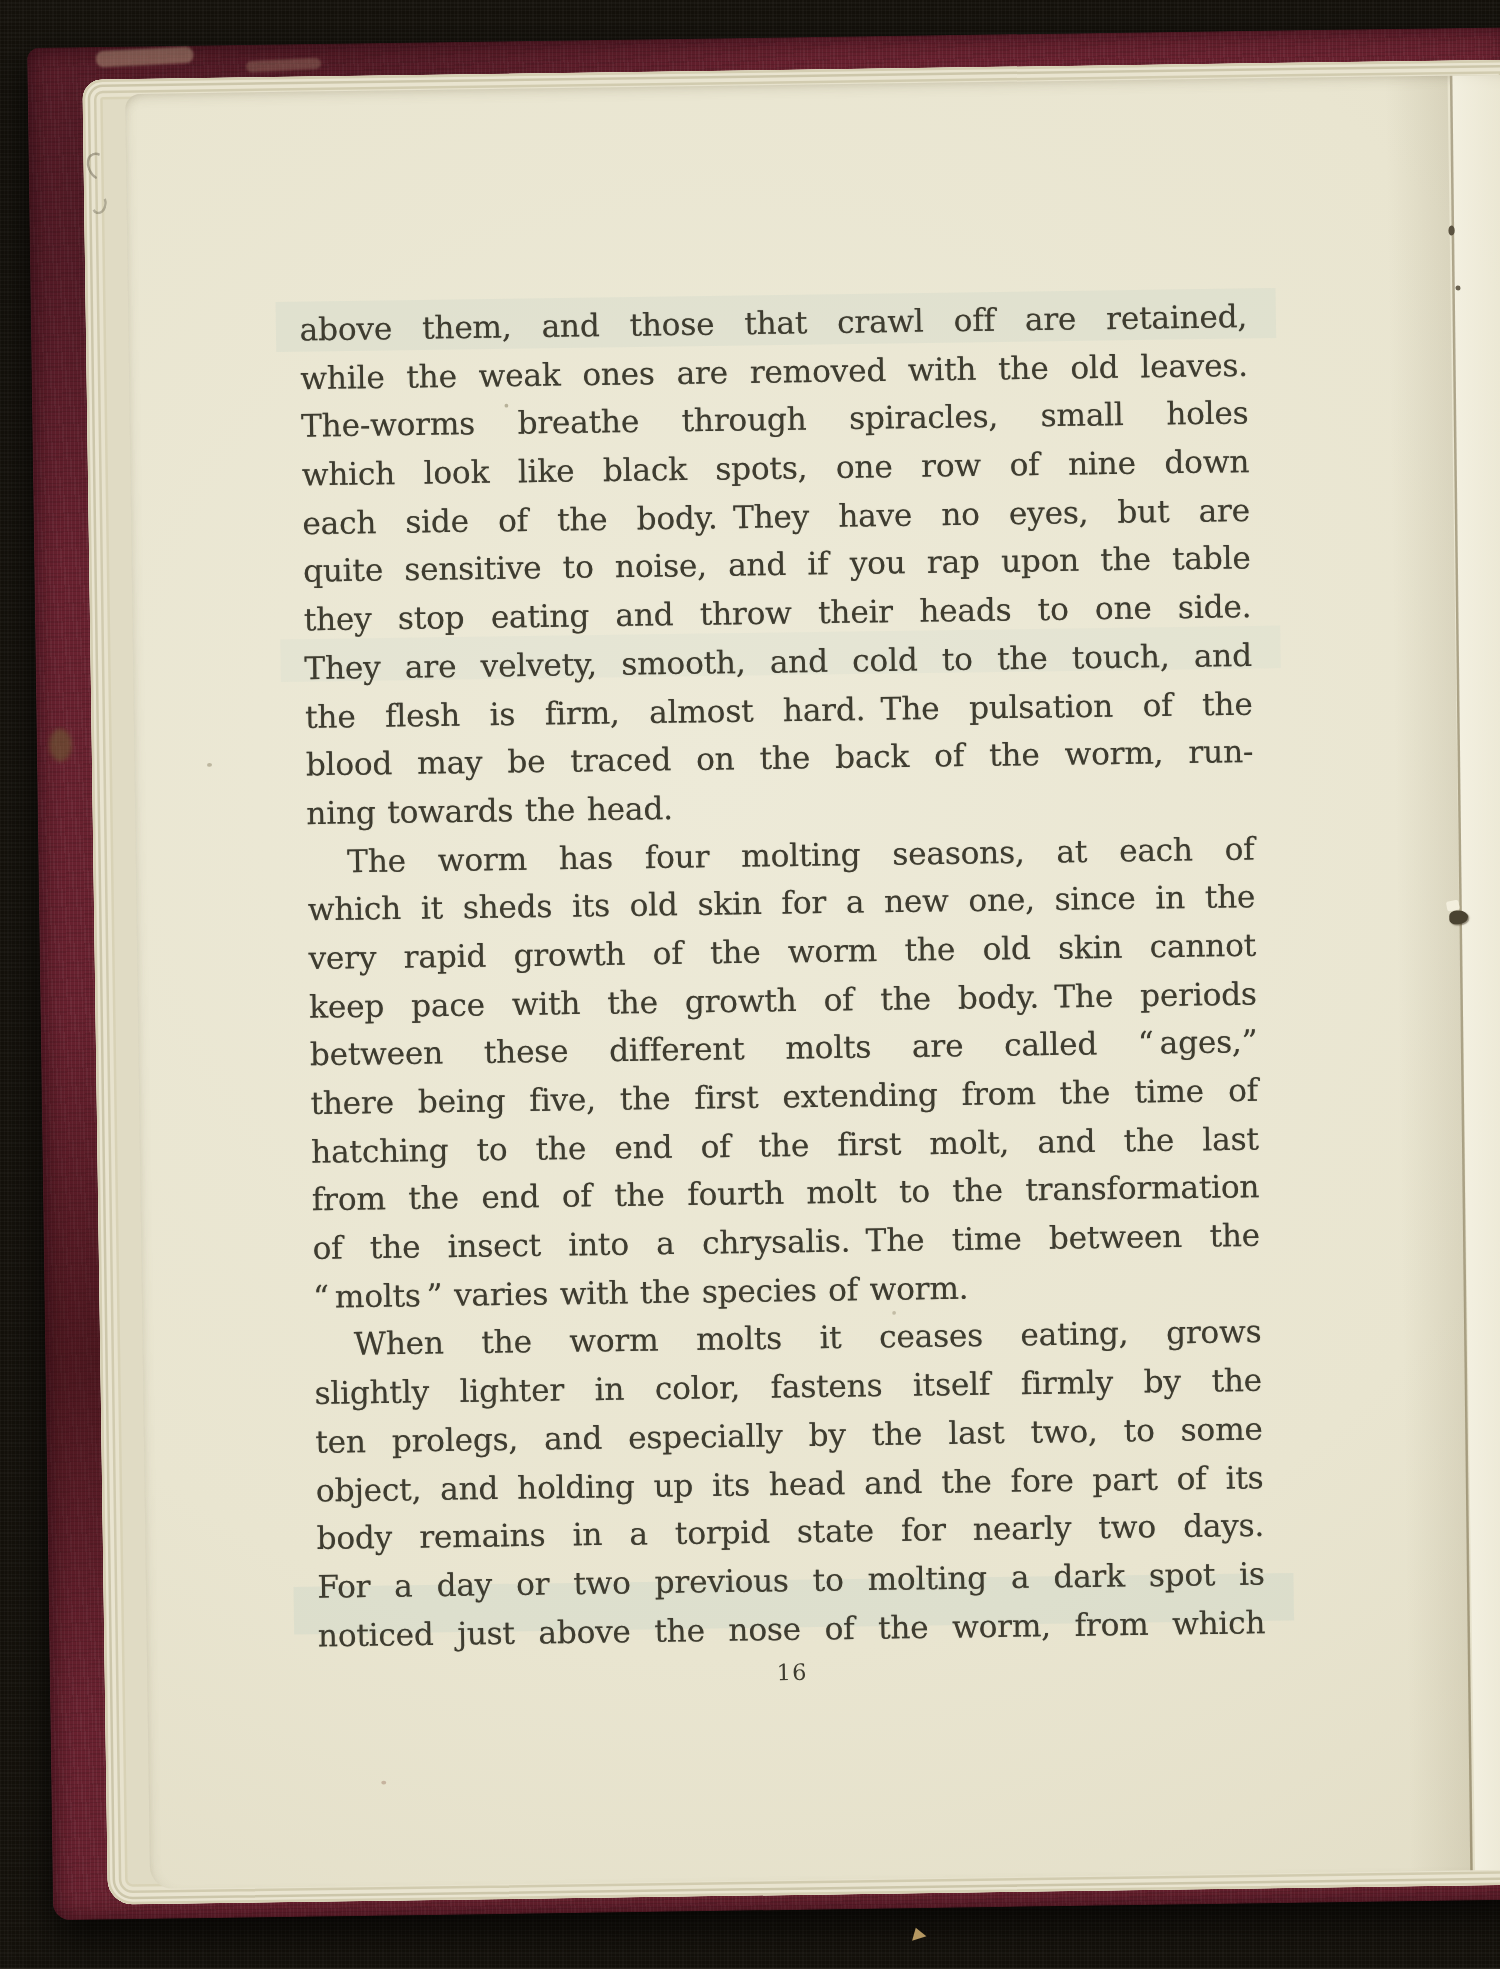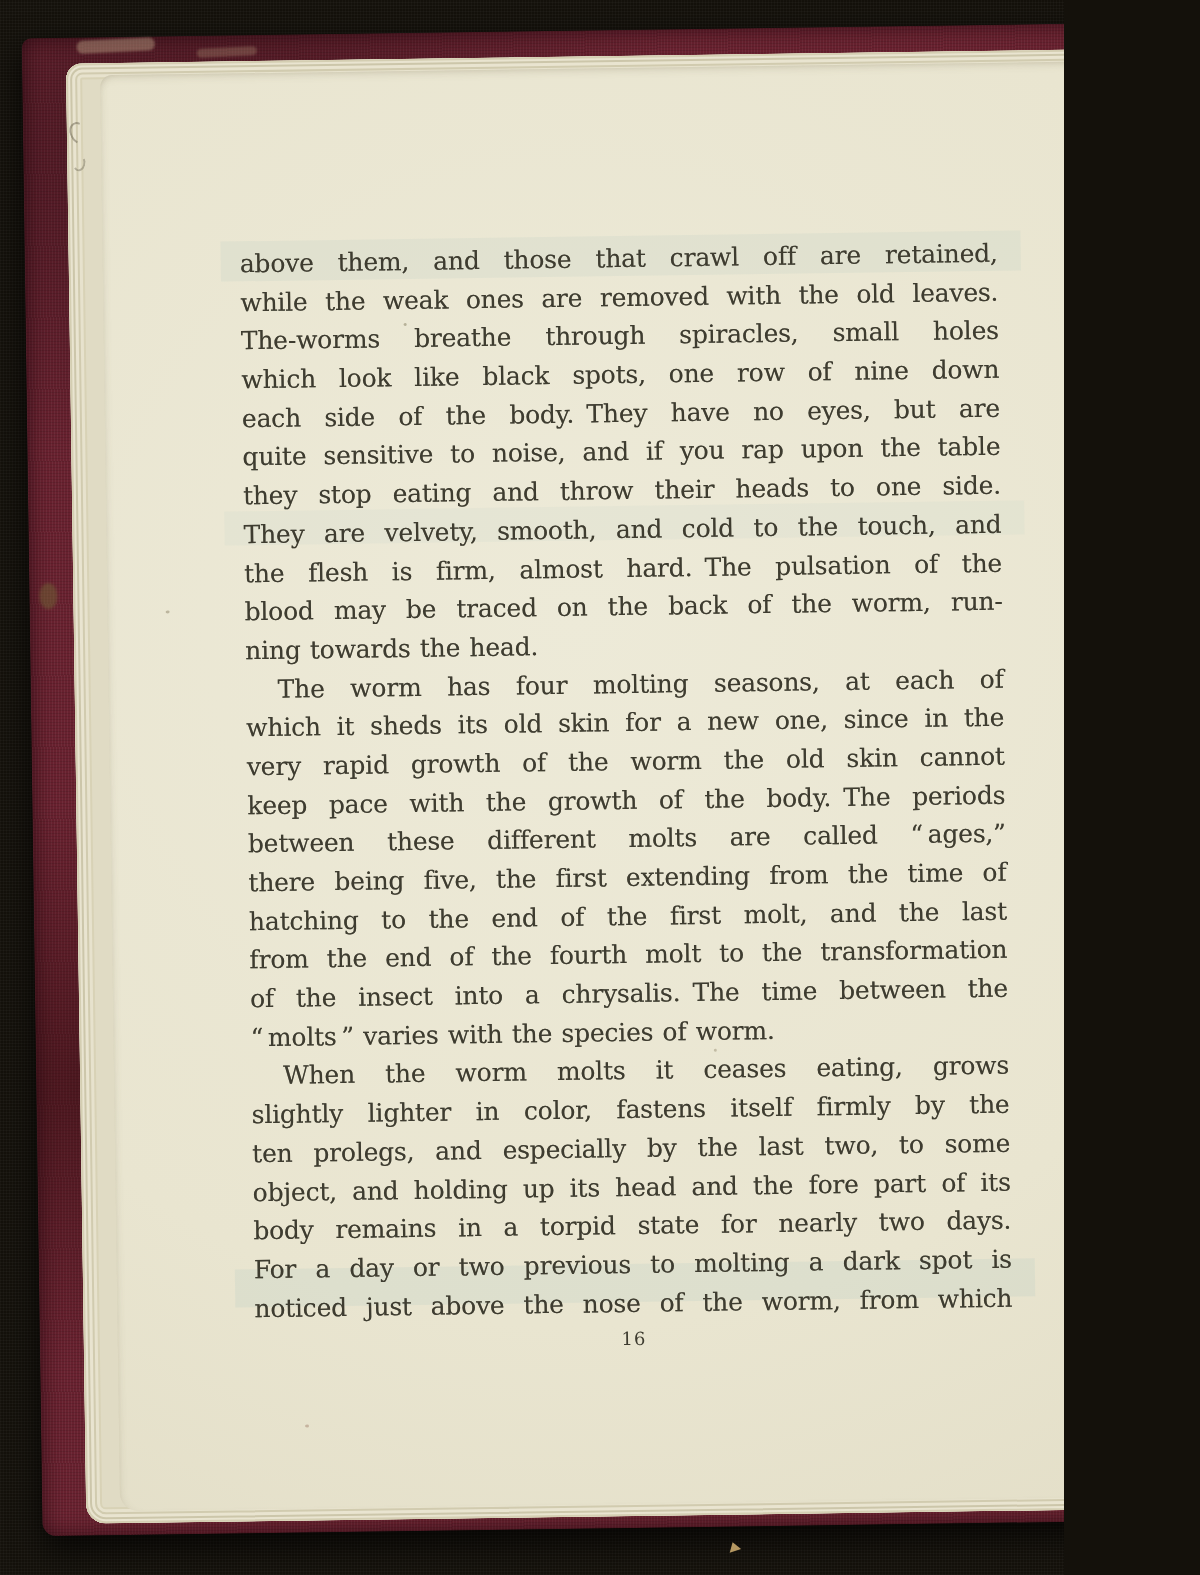--- a/index.html
+++ b/index.html
@@ -1,21 +1,21 @@
 <!DOCTYPE html>
 <html style="--bg: #14110b; --cover: #68212f; --edge: #e0dbc4; --page: #e9e5d0; --ink: #3e3c30;"><head>
 <meta charset="utf-8">
 <style>
   html,body{margin:0;padding:0;}
   body{
     width:1200px;height:1575px;overflow:hidden;
     background:var(--bg,#14110b);
     font-family:"DejaVu Serif","Liberation Serif",serif;
   }
-  .stage{position:relative;width:1064px;height:1575px;background:var(--bg,#14110b);overflow:hidden;}
+  .stage{position:relative;width:1200px;height:1575px;background:var(--bg,#14110b);overflow:hidden;}
   
   .stage::before{
     content:"";position:absolute;inset:0;
     background-image:
       repeating-linear-gradient(0deg, rgba(255,255,255,0.028) 0 1px, transparent 1px 3px),
       repeating-linear-gradient(90deg, rgba(255,255,255,0.022) 0 1px, transparent 1px 3px);
   }
   .book{position:absolute;left:32px;top:30px;width:1188px;height:1498px;transform:rotate(-0.8deg);}
   
   .cover{

